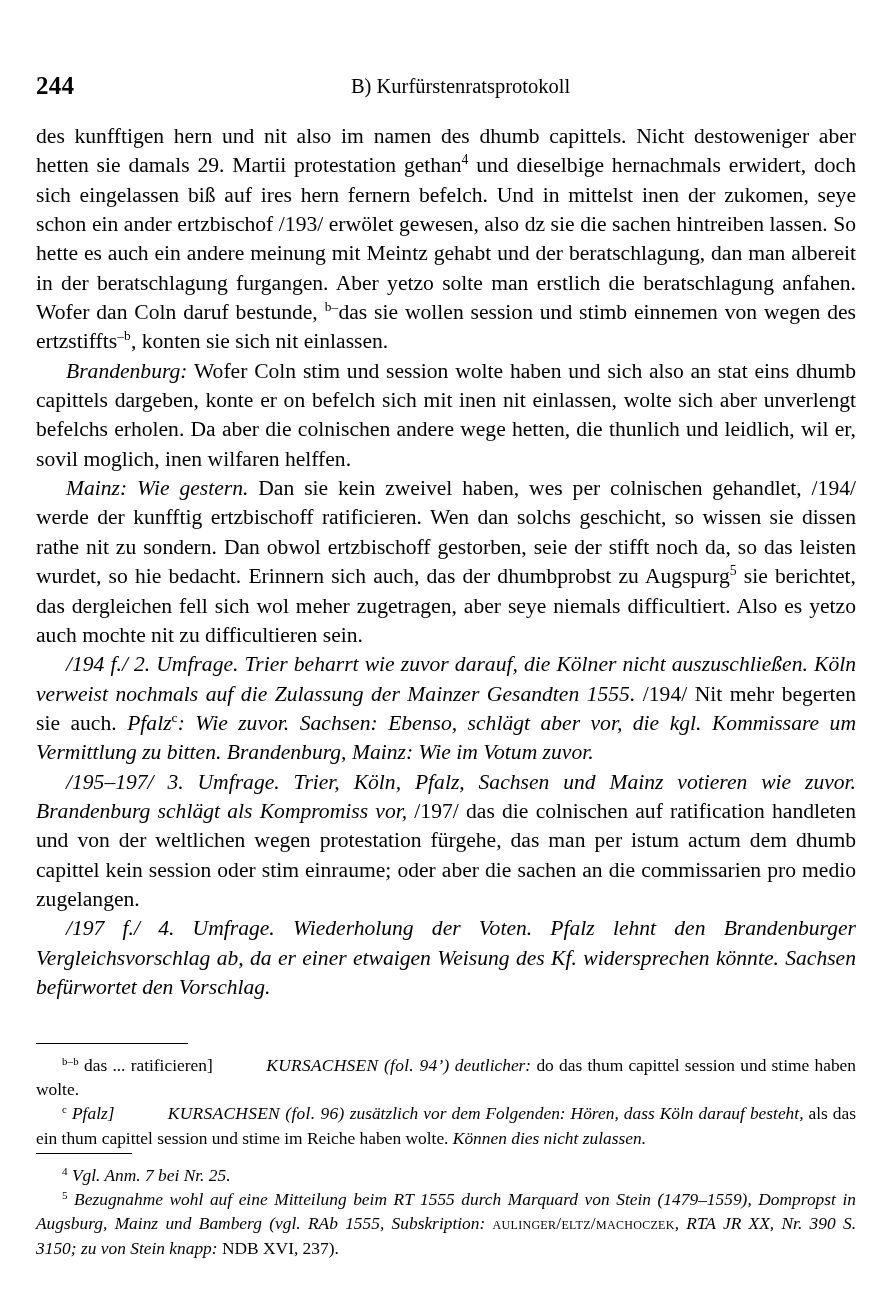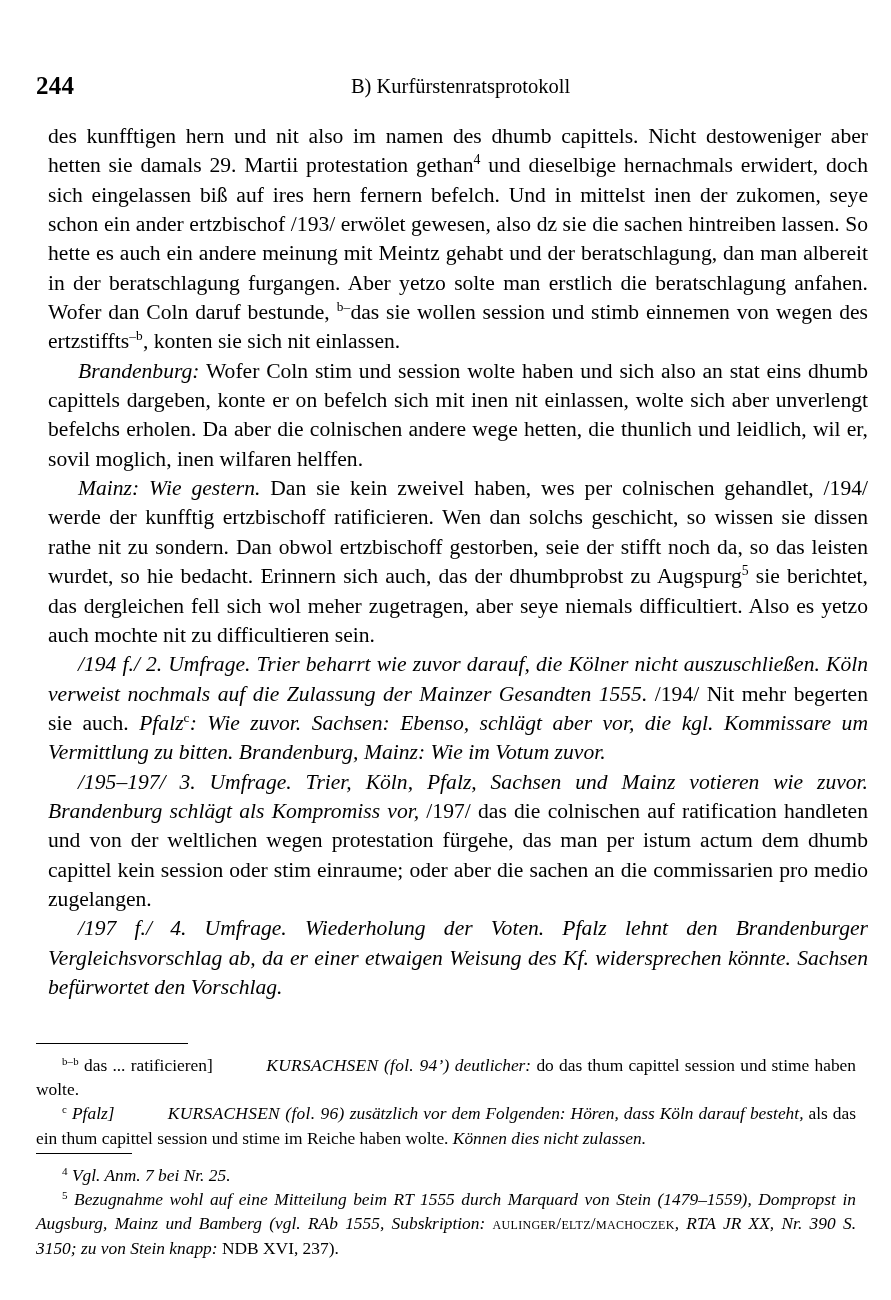--- a/index.html
+++ b/index.html
@@ -48,21 +48,21 @@
     font-size: 20.5px;
     line-height: 28px;
     padding-left: 30px;
     box-sizing: border-box;
   }
 
   
   .textblock {
     position: absolute;
     top: 122px;
-    left: 48px;
+    left: 36px;
     width: 820px;
   }
   p.body {
     margin: 0;
     font-size: 21.6px;
     line-height: 29.35px;
     text-align: justify;
     text-justify: inter-word;
     hyphens: none;
     -webkit-hyphens: none;

